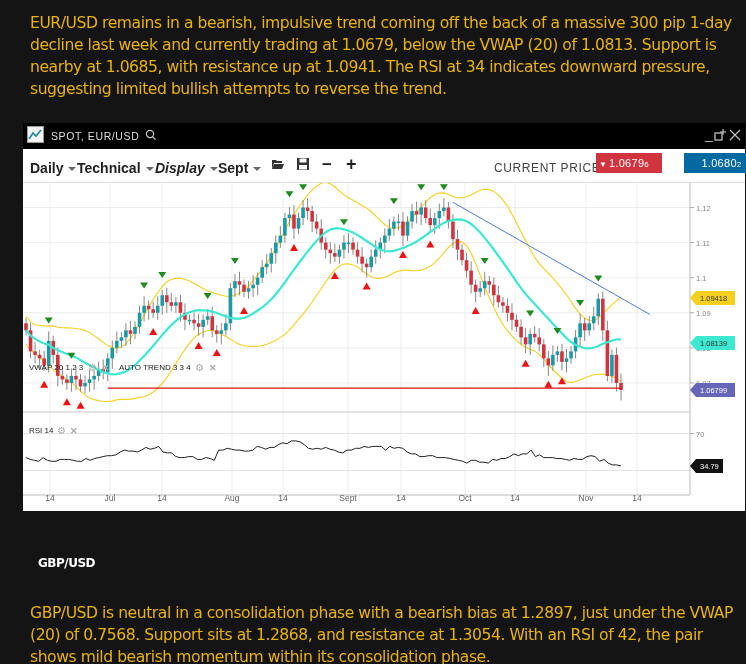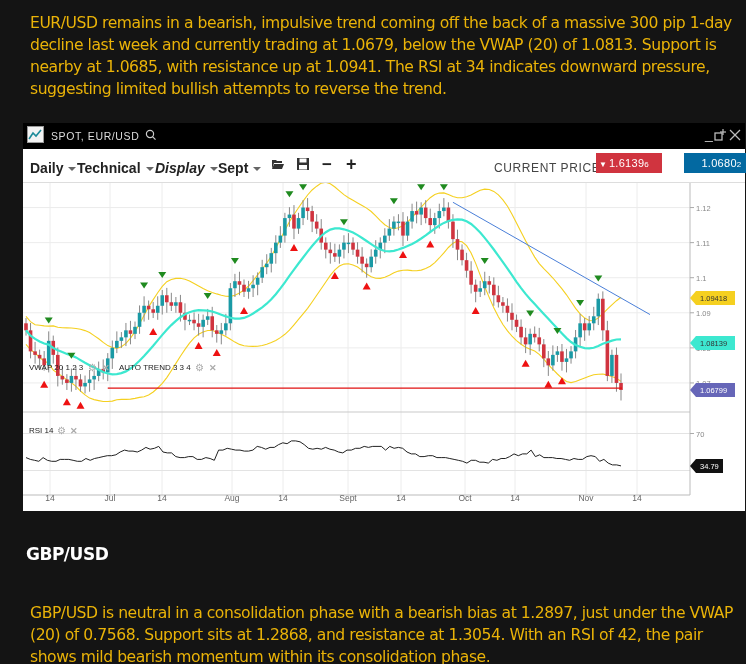--- a/index.html
+++ b/index.html
@@ -1,19 +1,19 @@
 <!DOCTYPE html>
 <html><head>
 <meta charset="utf-8">
 <style>
   html, body { margin:0; padding:0; }
   body { width:746px; height:664px; background:#141414; overflow:hidden; font-family:"Liberation Sans", sans-serif; color:#fff; position:relative; }
   .para { position:absolute; left:22px; width:715px; font-family:"DejaVu Sans", sans-serif; font-size:15.6px; line-height:22px; color:#eab308; letter-spacing:-0.45px; margin:8px; }
   #p1 { top:4px; }
-  #h2 { position:absolute; left:22px; top:540px; font-family:"DejaVu Sans", sans-serif; font-weight:bold; font-size:17px; color:#fff; letter-spacing:-0.5px; margin:4px; }
+  #h2 { position:absolute; left:22px; top:540px; font-family:"DejaVu Sans", sans-serif; font-weight:bold; font-size:12px; color:#fff; letter-spacing:-0.5px; margin:16px; }
   #p2 { top:594px; }
 
   .widget { position:absolute; left:23px; top:123px; width:722px; height:388px; background:#fff; }
   .titlebar { position:absolute; left:0; top:0; width:100%; height:26px; background:#000; }
   .logo { position:absolute; left:4px; top:3px; width:17px; height:17px; background:#f3f3f3; border:1px solid #999; box-sizing:border-box; }
   .logo svg { position:absolute; left:0; top:0; }
   .title-text { position:absolute; left:28px; top:7px; font-size:10.5px; color:#ddd; letter-spacing:0.6px; }
   .search-ic { position:absolute; left:122px; top:5px; width:12px; height:14px; }
   .win-ctrl { position:absolute; top:3px; font-size:14px; color:#bbb; }
   .toolbar { position:absolute; left:0; top:26px; width:100%; height:33px; background:#fff; border-bottom:1px solid #ddd; }
@@ -74,21 +74,21 @@
         <rect x="1" y="1" width="12" height="12" fill="#333"></rect>
         <rect x="3.5" y="1.5" width="7" height="4" fill="#fff"></rect>
         <rect x="3" y="8" width="8" height="4.5" fill="#fff"></rect>
       </svg>
     <span class="tb-item" style="left:299px; top:6px; font-size:17px;">−</span>
     <span class="tb-item" style="left:323px; top:5px; font-size:18px;">+</span>
 
     <span class="cp-label">CURRENT PRICE:</span>
     <div class="price-box" id="bid">
       <span class="arrow-dn" style="left:3px;">▼</span>
-      <span>1.6139</span><small>6</small>
+      <span>1.0679</span><small>6</small>
     </div>
     <div class="price-box" id="ask">
       <span>1.0680</span><small>2</small>
       <span class="arrow-up" style="right:2px;">▲</span>
     </div>
   </div>
 
   <svg id="chart-svg" width="722" height="328">
     <g id="grid">
         <line x1="27" y1="0" x2="27" y2="314" stroke="#ececec" stroke-width="1"></line>

